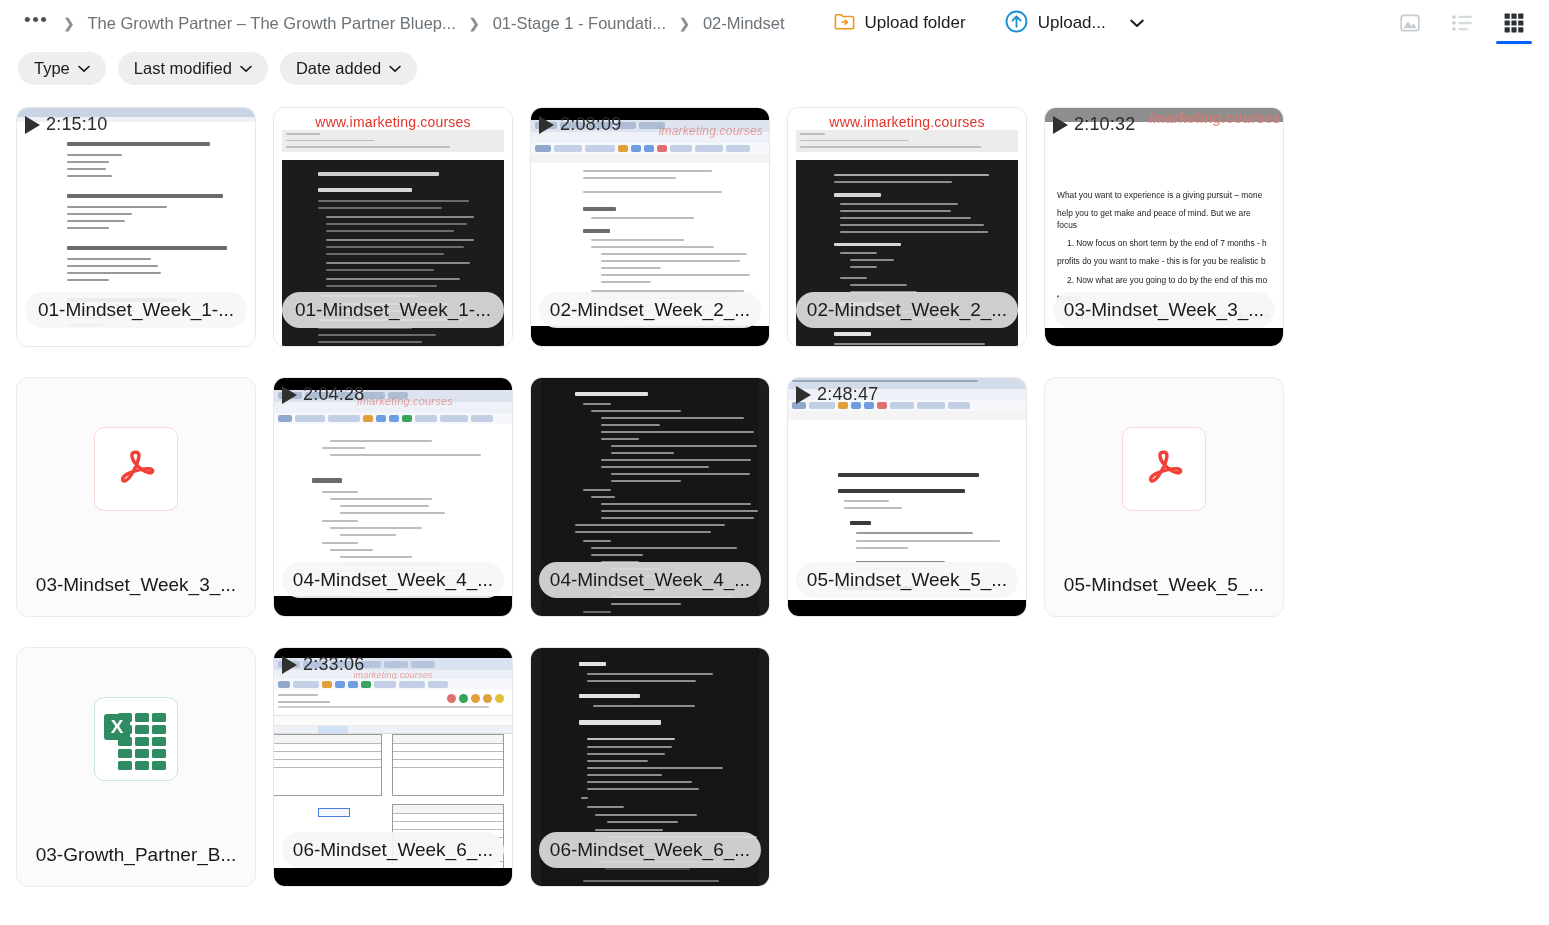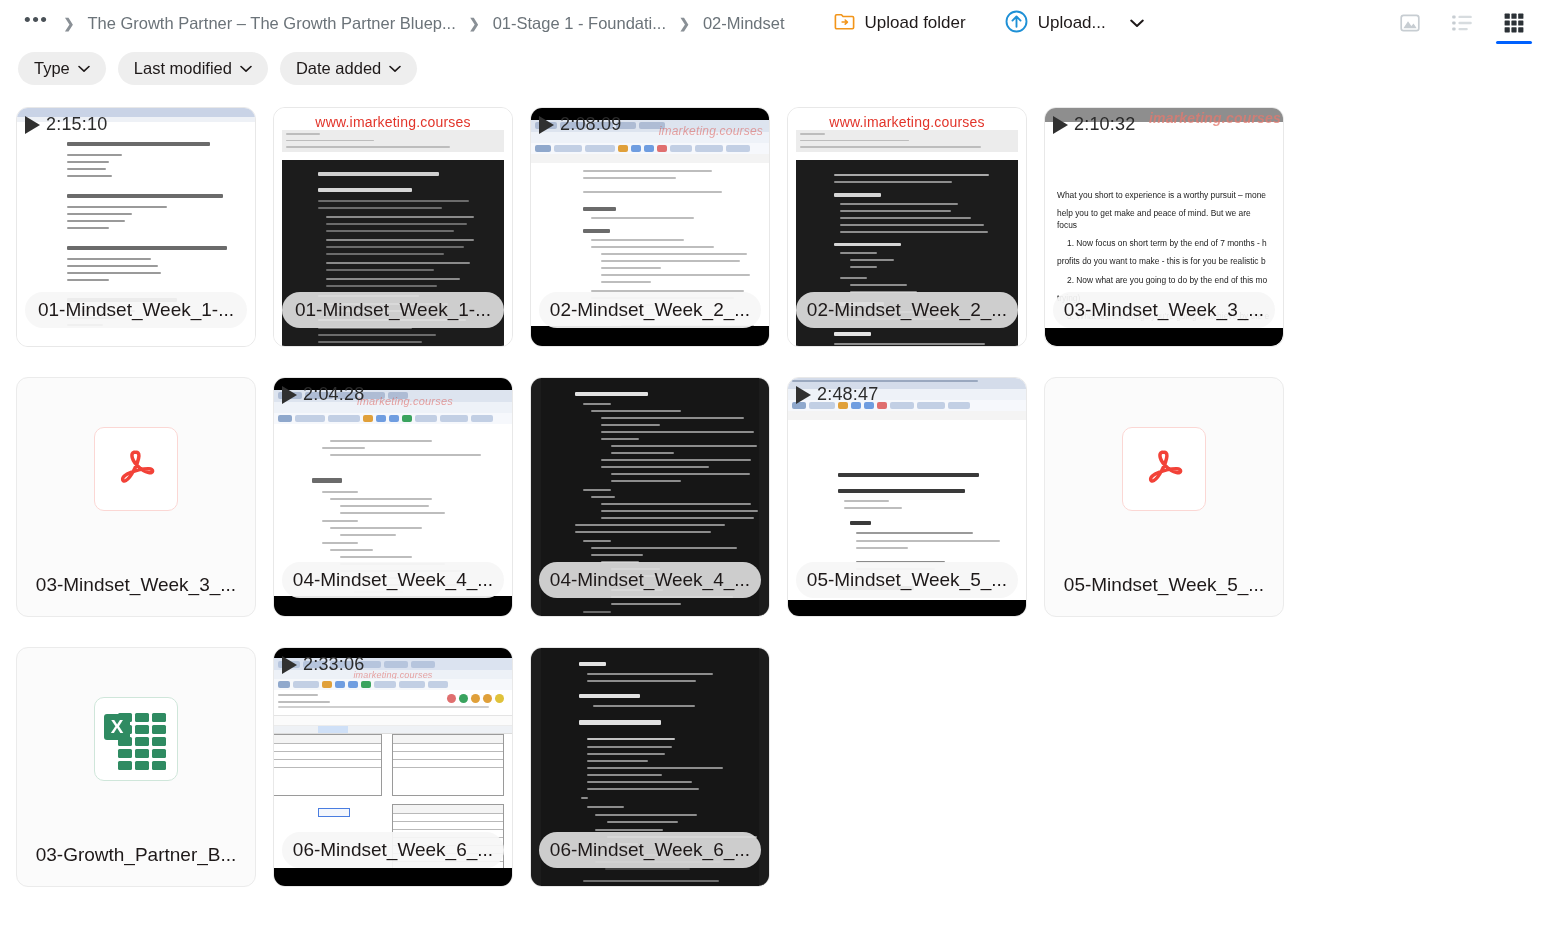--- a/index.html
+++ b/index.html
@@ -503,21 +503,21 @@
     </div>
     <div class="name-pill">02-Mindset_Week_2_...</div>
   </div>
 
   <div class="cell media">
     <div class="thumb">
       <div class="doc">
         <div style="position:absolute;left:0;right:0;top:0;height:14px;background:#8e8e8e;"></div>
         <div class="wmark ghost" style="top:2px;right:2px;left:auto;text-align:right;font-size:14px;font-weight:bold;color:rgba(228,120,110,0.75)">imarketing.courses</div>
         <div class="greenbody">
-          <p>What you short to experience is a worthy pursuit – mone</p>
+          <p>What you want to experience is a giving pursuit – mone</p>
           <p>help you to get make and peace of mind. But we are focus</p>
           <p class="ind">1.  Now focus on short term by the end of 7 months - h</p>
           <p>profits do you want to make - this is for you be realistic b</p>
           <p class="ind">2. Now what are you going to do by the end of this mo</p>
           <p>trying)</p>
           <p class="ind">3. What are the things you're going to achieve by the e</p>
           <p>Know the things you are doing are giving you the freedo</p>
           <p class="fade">experience true vision - not what's been programmed in</p>
         </div>
         <div class="letterbox-bot" style="height:18px;border-radius:0 0 12px 12px"></div>

